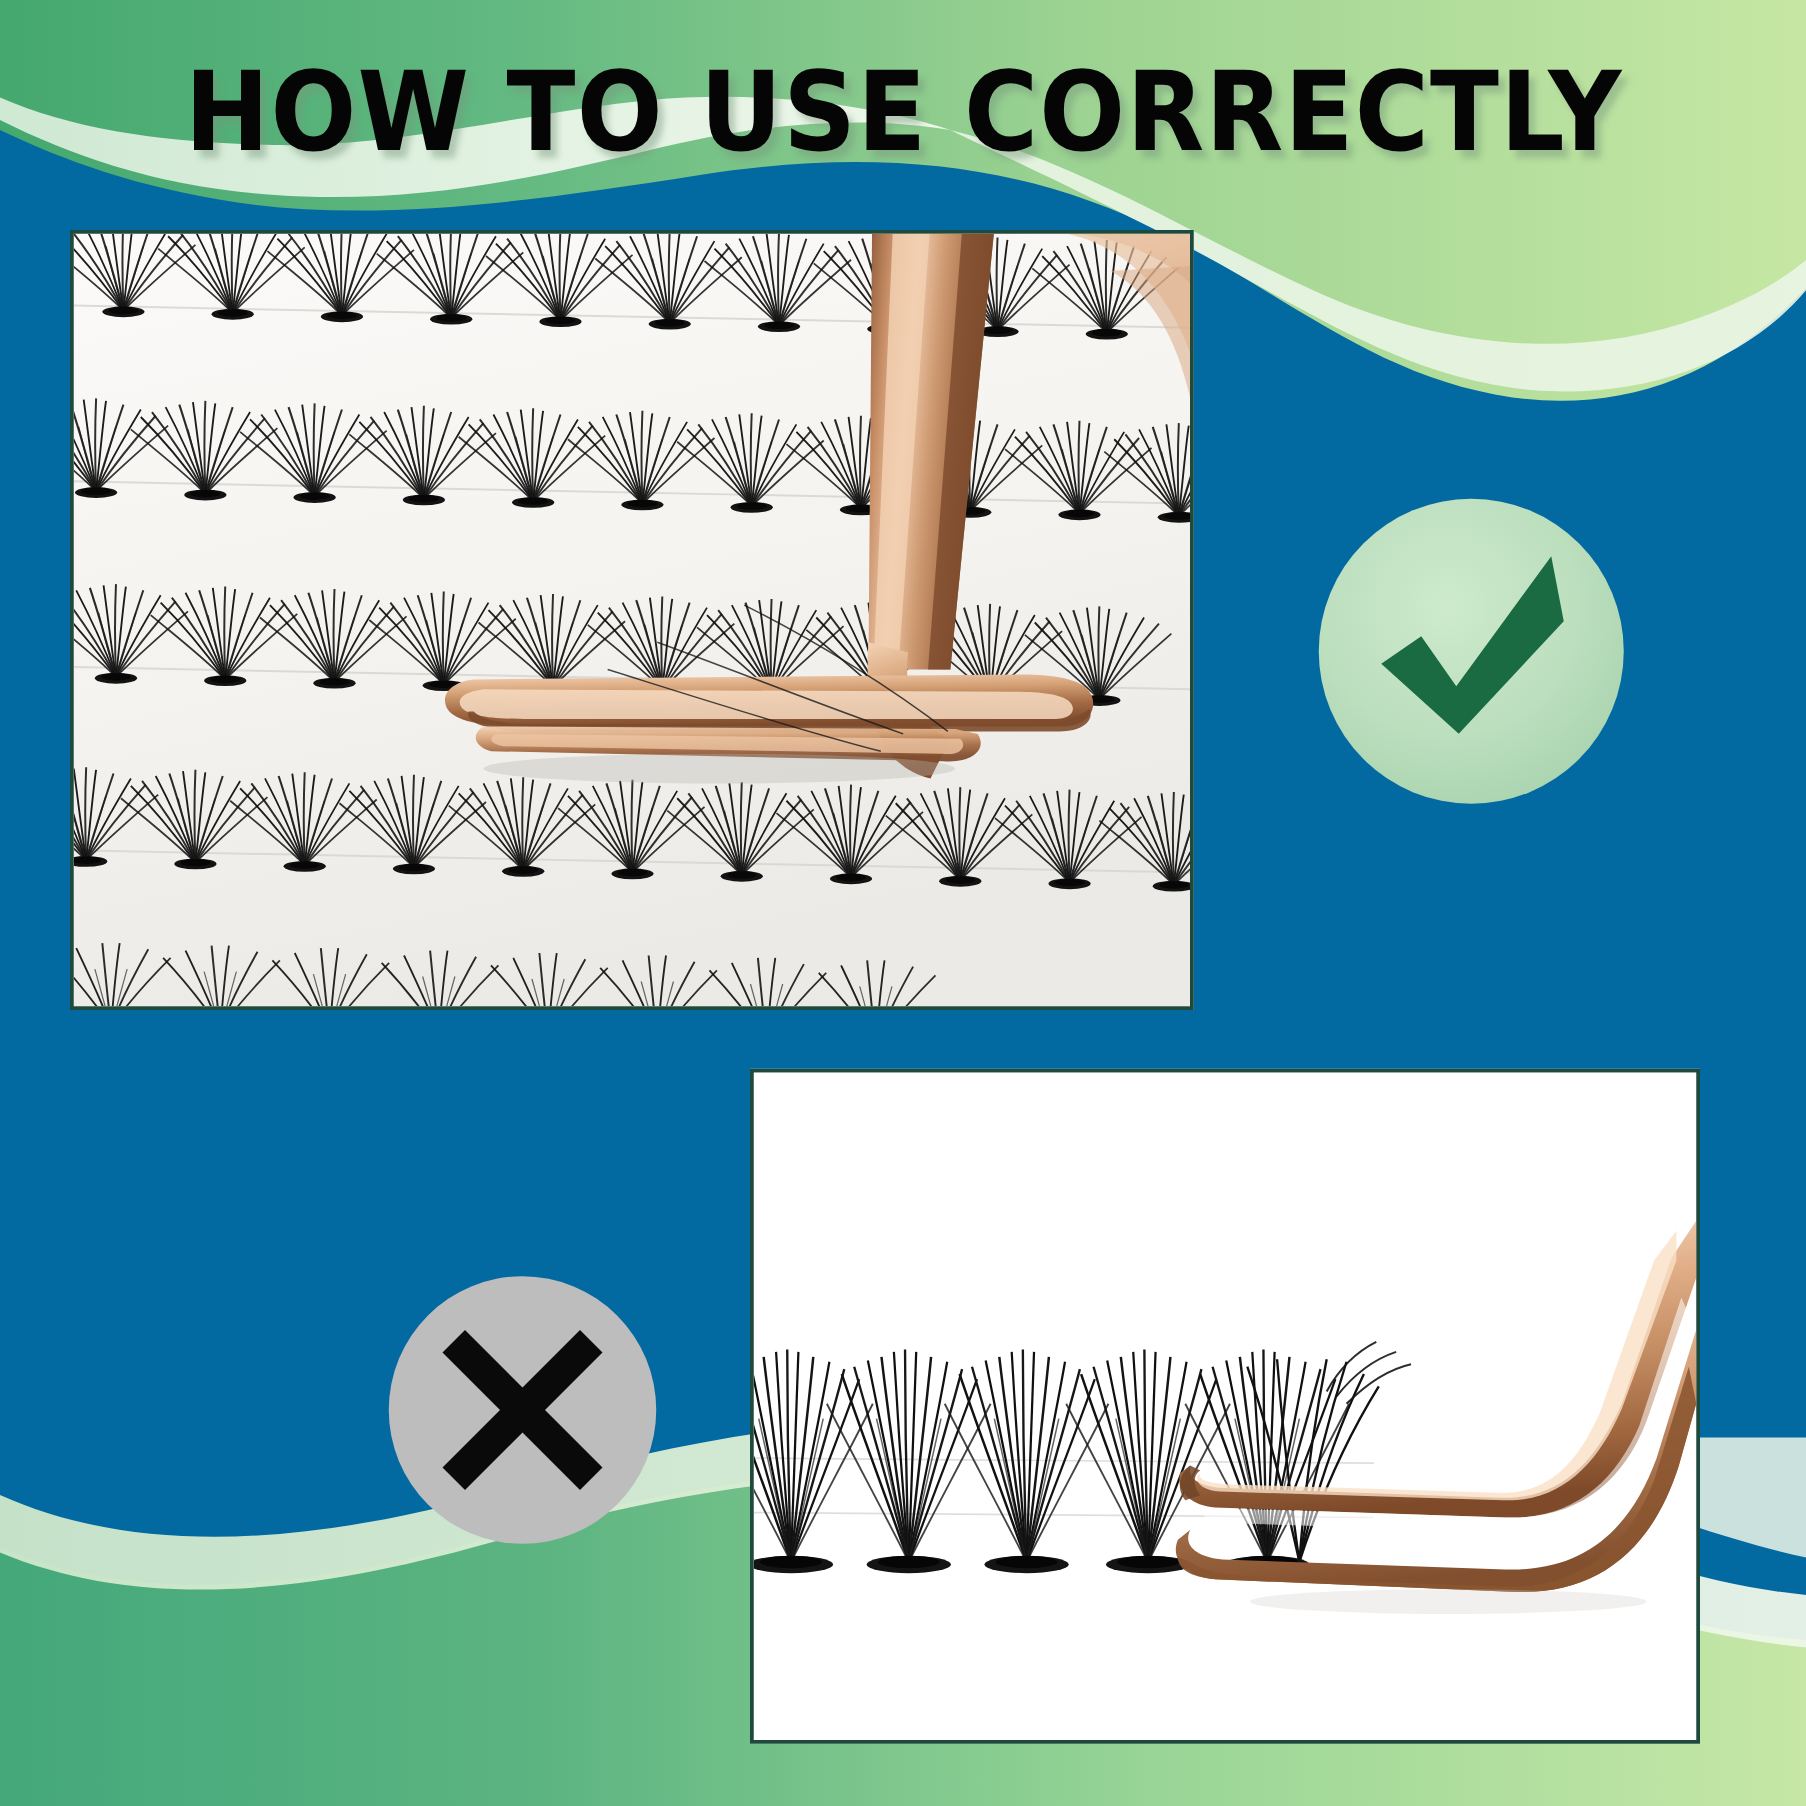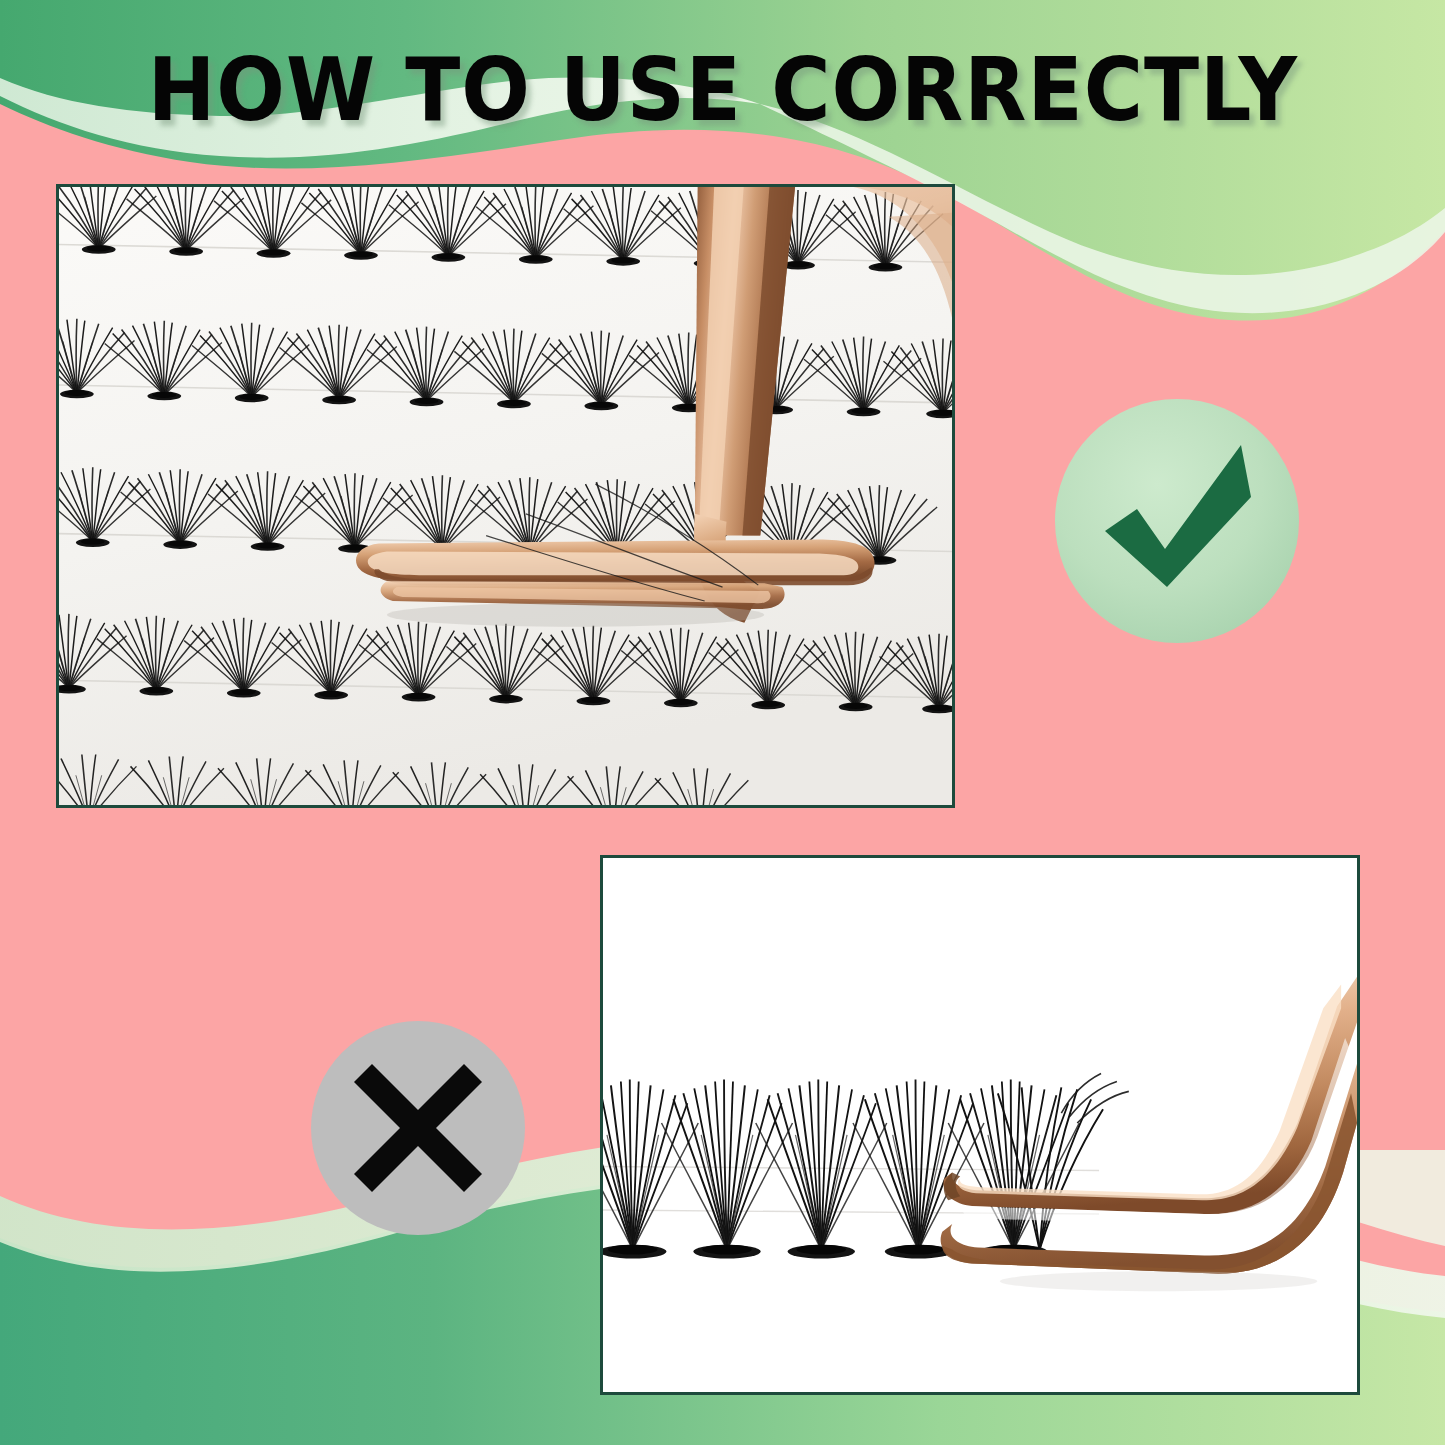--- a/index.html
+++ b/index.html
@@ -6,21 +6,21 @@
   html,body{margin:0;padding:0;}
   body{
     width:1445px;height:1445px;
     background:#ffffff;
     font-family:"Liberation Sans", sans-serif;
     overflow:hidden;
   }
   .poster{
     position:relative;
     width:1445px;height:1445px;
-    background:#fca5a5;
+    background:#0369a1;
     overflow:hidden;
   }
 
   
   .wave-layer{position:absolute;left:0;top:0;width:1445px;height:1445px;pointer-events:none;}
   .wave-layer svg{display:block;width:1445px;height:1445px;}
 
   
   .title-wrap{
     position:absolute;left:0;top:46px;width:1445px;

